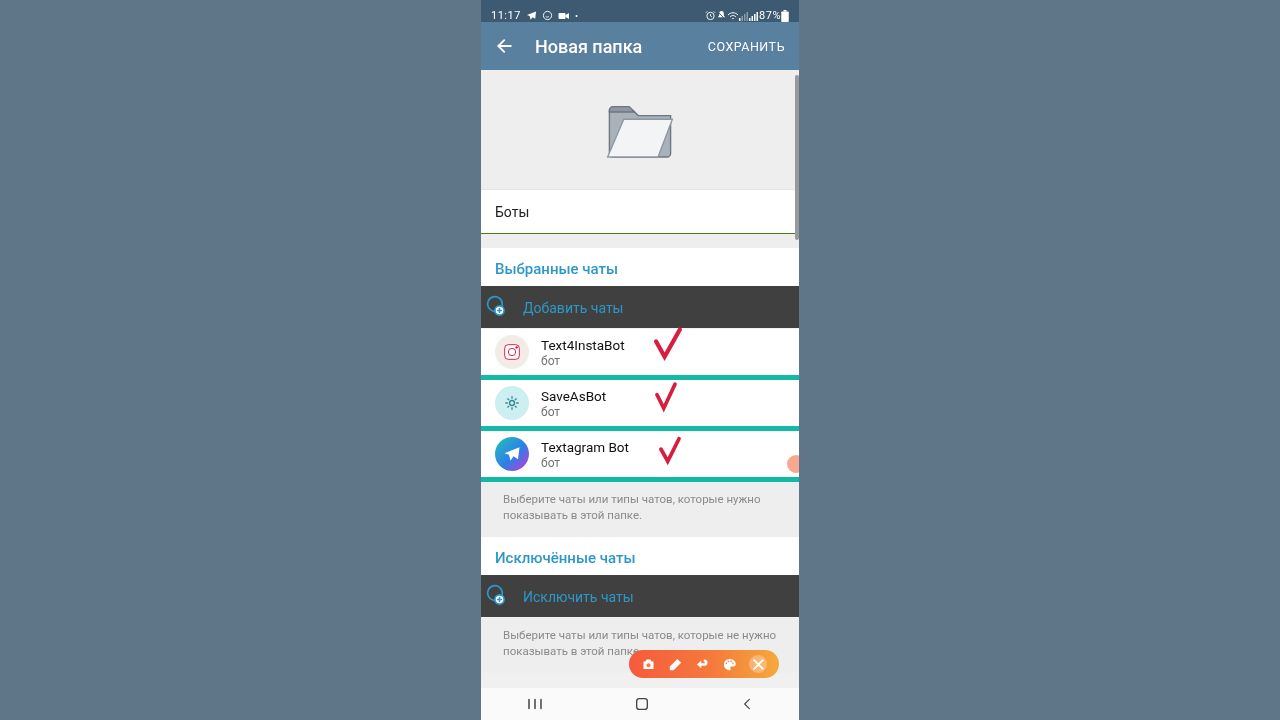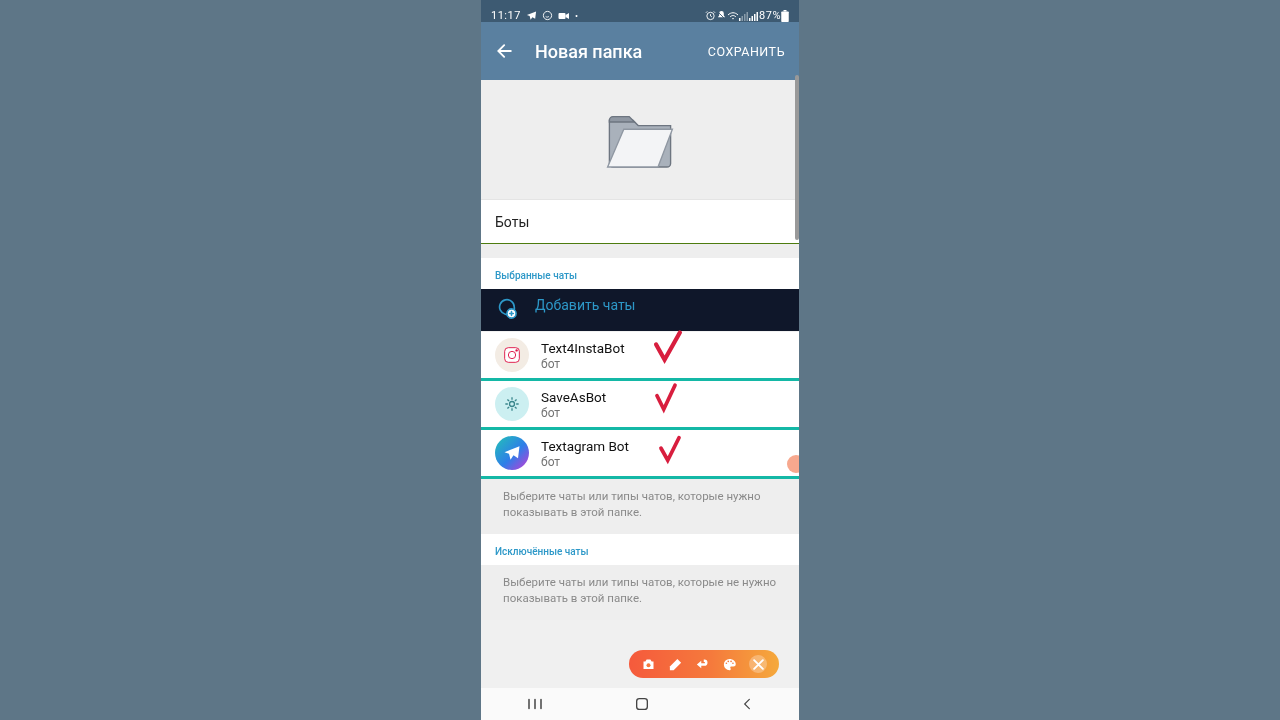--- a/index.html
+++ b/index.html
@@ -6,35 +6,35 @@
   html, body { width: 1280px; height: 720px; overflow: hidden; }
   body { background: #5e7687; display: flex; justify-content: center; align-items: flex-start; }
   .phone { width: 318px; height: 720px; background: #f0f0f0; position: relative; overflow: hidden; }
   .scrollbar { position: absolute; right: 0; top: 75px; width: 4px; height: 165px; background: #999; border-radius: 2px; }
   
   .statusbar { height: 22px; background: #3d5a72; color: #fff; display: flex; align-items: flex-end; padding: 0 10px; font-size: 11px; letter-spacing: .5px; }
   .statusbar .left { display: flex; align-items: center; gap: 5px; }
   .statusbar .right { margin-left: auto; display: flex; align-items: center; }
   .ico { display: inline-block; }
   
-  .appbar { height: 58px; background: #5a80a0; display: flex; align-items: center; padding: 0 14px; color: #fff; }
+  .appbar { height: 48px; background: #5a80a0; display: flex; align-items: center; padding: 0 14px; color: #fff; }
   .appbar .back { width: 20px; height: 20px; margin-right: 20px; }
   .appbar .title { font-size: 18px; font-weight: 500; }
   .appbar .save { margin-left: auto; font-size: 12.5px; font-weight: 400; letter-spacing: .5px; }
   
   .hero { height: 120px; background: #eeeeee; display: flex; align-items: center; justify-content: center; border-bottom: 1px solid #e4e4e4; }
   
   .name-input { background: #fff; height: 44px; display: flex; align-items: center; padding: 0 14px; font-size: 14px; color: #222; border-bottom: 1px solid #4d7c0f; }
   .gap { height: 14px; background: #eeeeee; }
   
-  .section-header { background: #fff; color: #2d98c8; font-size: 10px; font-weight: 500; padding: 12px 14px 8px; }
-  .action-row { background: #0f172a; display: flex; align-items: flex-start; padding: 8px 14px 12px; gap: 18px; border-bottom: 1px solid #f2f2f2; }
+  .section-header { background: #fff; color: #2d98c8; font-size: 15px; font-weight: 500; padding: 12px 14px 8px; }
+  .action-row { background: #404040; display: flex; align-items: flex-end; padding: 8px 2px 12px; gap: 18px; border-bottom: 1px solid #f2f2f2; }
   .action-row .bubble-icon { width: 22px; height: 22px; color: #2d98c8; }
   .action-row .label { color: #2d98c8; font-size: 14px; }
-  .chat-row { background: #fff; display: flex; align-items: center; padding: 6px 14px; gap: 12px; border-bottom: 3px solid #14b8a6; position: relative; }
+  .chat-row { background: #fff; display: flex; align-items: center; padding: 6px 14px; gap: 12px; border-bottom: 5px solid #14b8a6; position: relative; }
   .avatar { width: 34px; height: 34px; border-radius: 50%; flex: none; display: flex; align-items: center; justify-content: center; }
   .chat-text .name { font-size: 13.5px; color: #111; }
   .chat-text .sub { font-size: 12px; color: #737373; margin-top: 1px; }
   .checkmark { position: absolute; pointer-events: none; }
   .hint { background: #eeeeee; color: #8a8a8a; font-size: 11.5px; line-height: 1.35; padding: 10px 22px 14px; }
   
   .annot-bar { position: absolute; right: 20px; bottom: 42px; display: flex; align-items: center; gap: 12px; padding: 5px 12px; border-radius: 20px; background: linear-gradient(90deg,#f55a3c 0%,#f57a3c 55%,#f5a93c 100%); }
   .annot-bar svg { width: 15px; height: 15px; }
   .annot-bar .close { background: rgba(255,255,255,.28); border-radius: 50%; width: 18px; height: 18px; display: flex; align-items: center; justify-content: center; }
   .side-bub { position:absolute; right:-6px; top:455px; width:18px; height:18px; border-radius:50%; background:#f7a88e; }
@@ -170,20 +170,28 @@
       <div class="sub">бот</div>
     </div>
     <svg class="checkmark" style="left:174px;top:0" width="30" height="38" viewBox="0 0 40 46" fill="none" stroke="#d81e3e" stroke-width="5" stroke-linecap="round">
         <path d="M8 22 17 38 32 8"></path>
       </svg>
   </div>
 
   <div class="hint">Выберите чаты или типы чатов, которые нужно показывать в этой папке.</div>
 
   <div class="section-header">Исключённые чаты</div>
+  <div class="action-row">
+    <svg class="bubble-icon" viewBox="0 0 24 24" fill="none" stroke="currentColor" stroke-width="1.8">
+        <path d="M21 11a8 8 0 1 0-3 6.2L21 21l-1.3-4A8 8 0 0 0 21 11z"></path>
+        <circle cx="18" cy="18" r="5" fill="#fff" stroke="currentColor"></circle>
+        <path d="M18 16v4M16 18h4" stroke-linecap="round"></path>
+      </svg>
+    <div class="label">Исключить чаты</div>
+  </div>
   <div class="hint">Выберите чаты или типы чатов, которые не нужно показывать в этой папке.</div>
 
   <div class="side-bub"></div>
 
   <div class="annot-bar">
     <svg viewBox="0 0 24 24" fill="#fff">
         <path d="M4 7h3l2-3h6l2 3h3v12H4z"></path>
         <circle cx="12" cy="13" r="3.2" fill="#f57a3c"></circle>
       </svg>
     <svg viewBox="0 0 24 24" fill="#fff">

